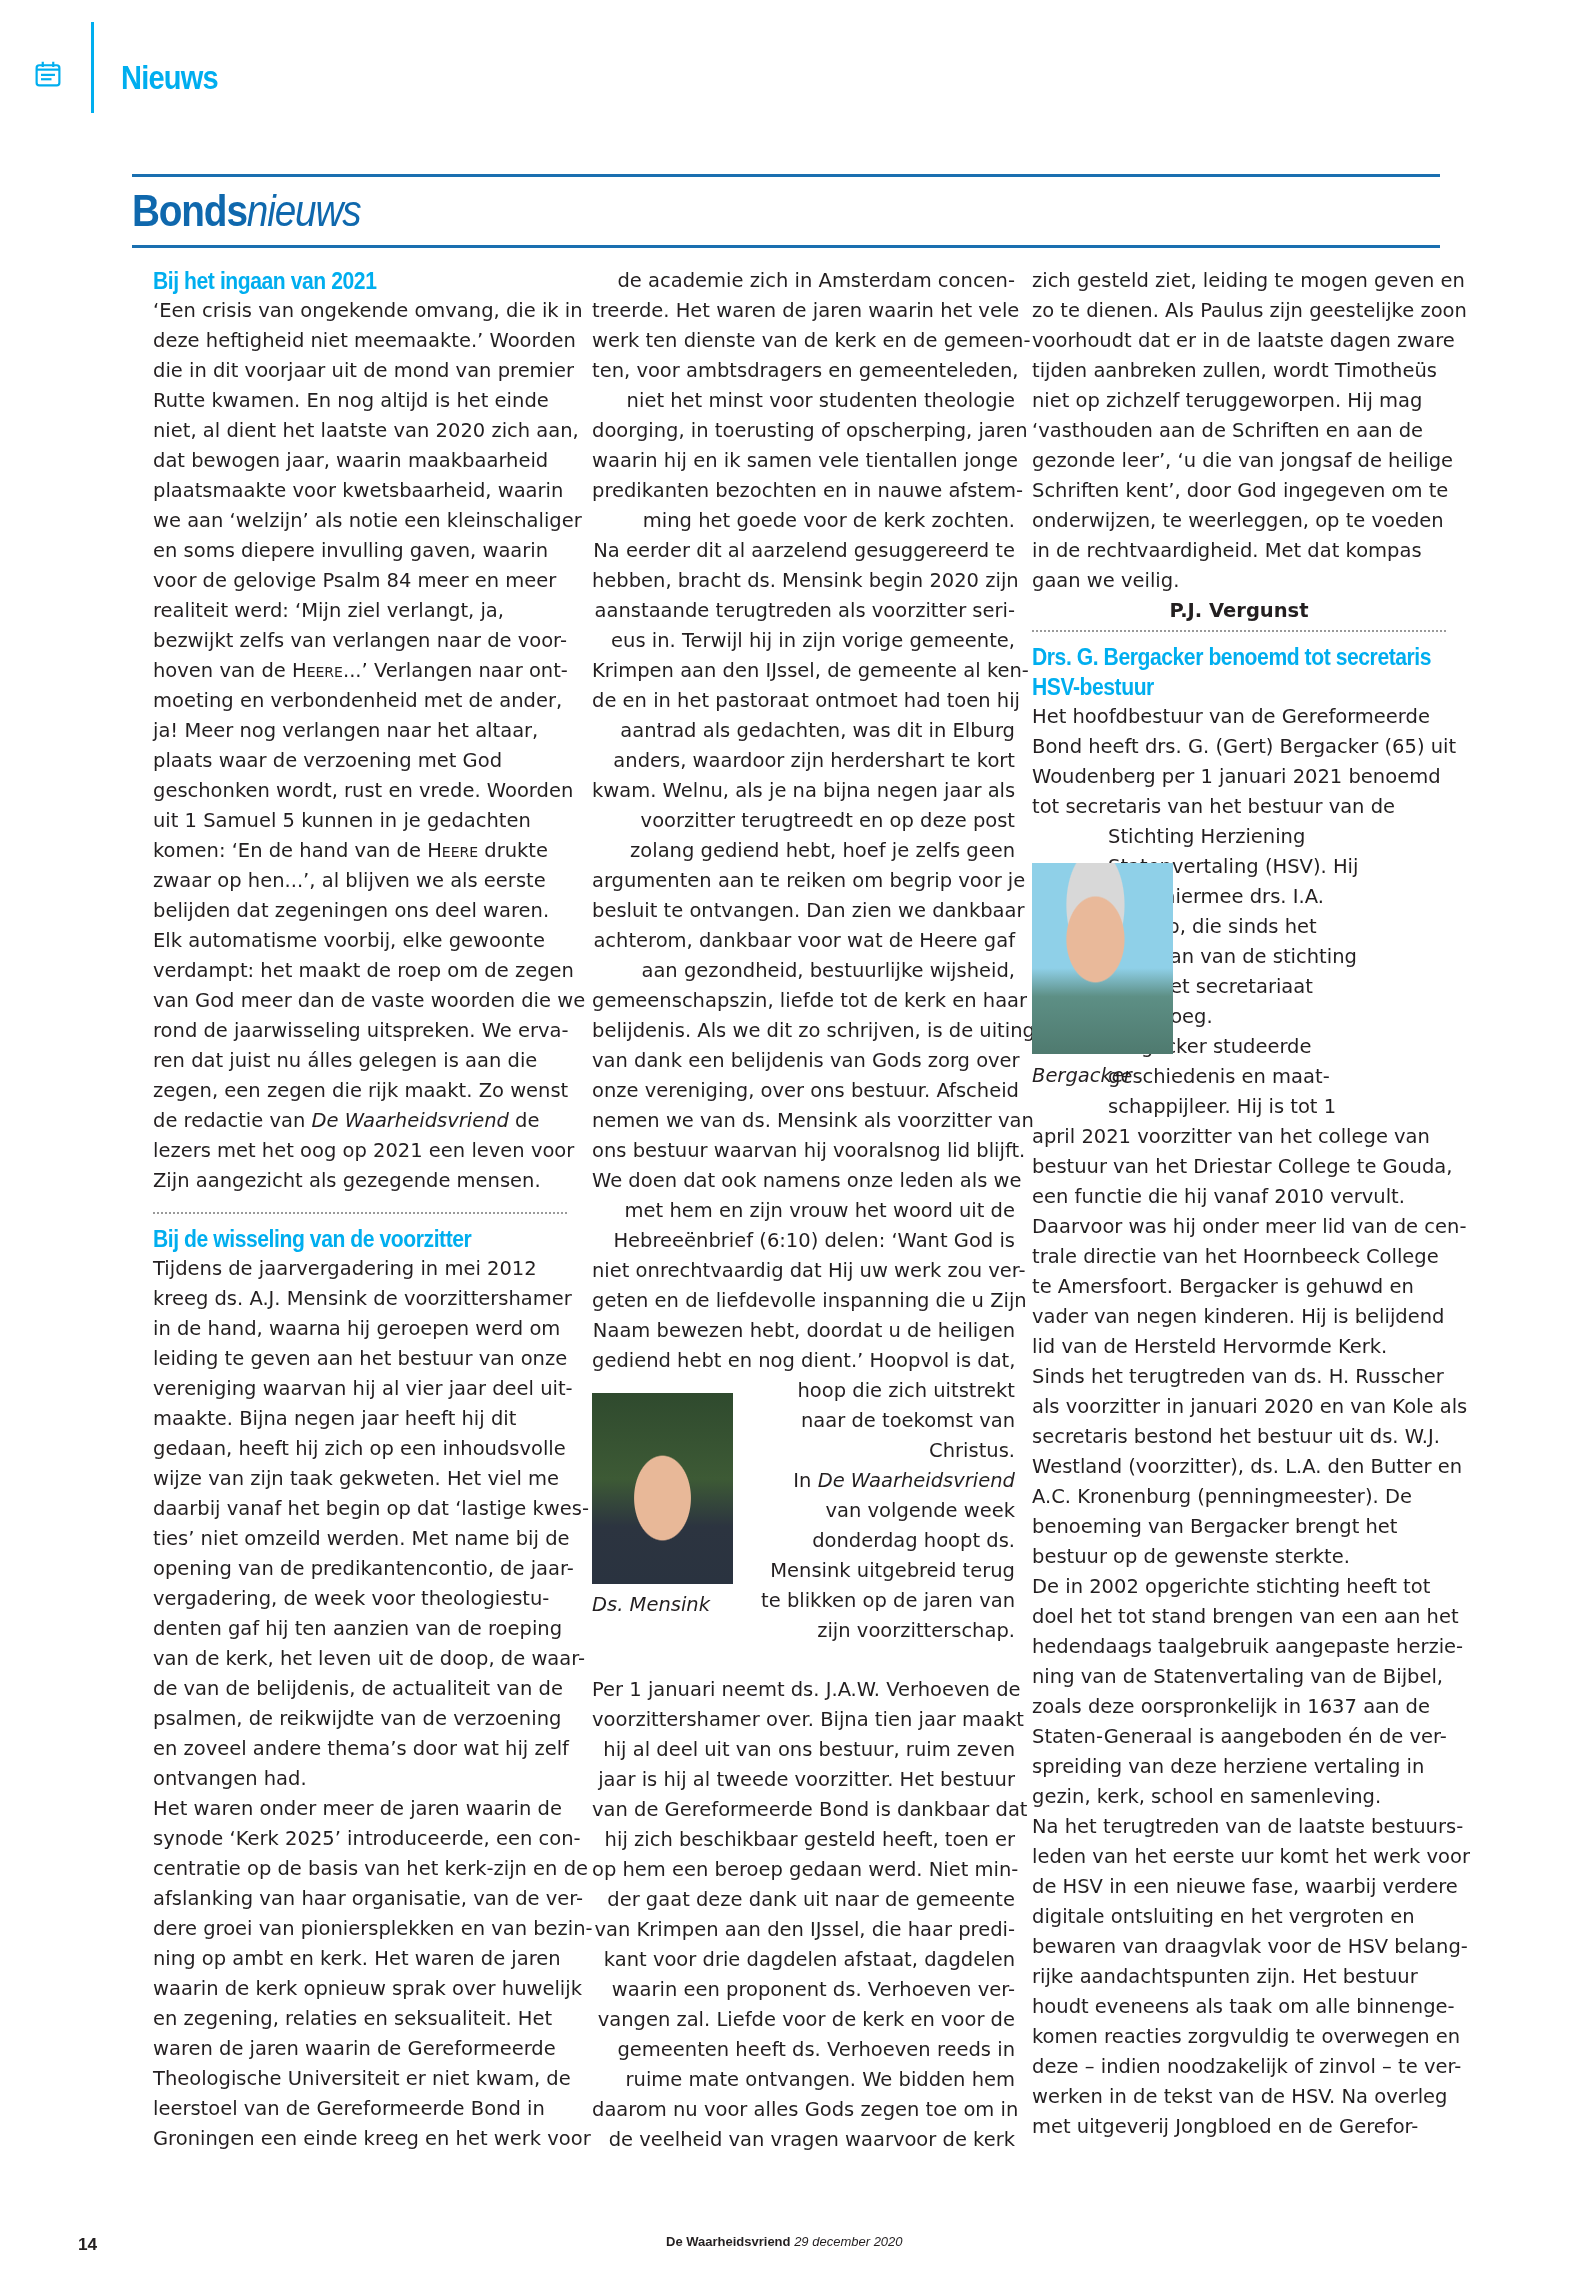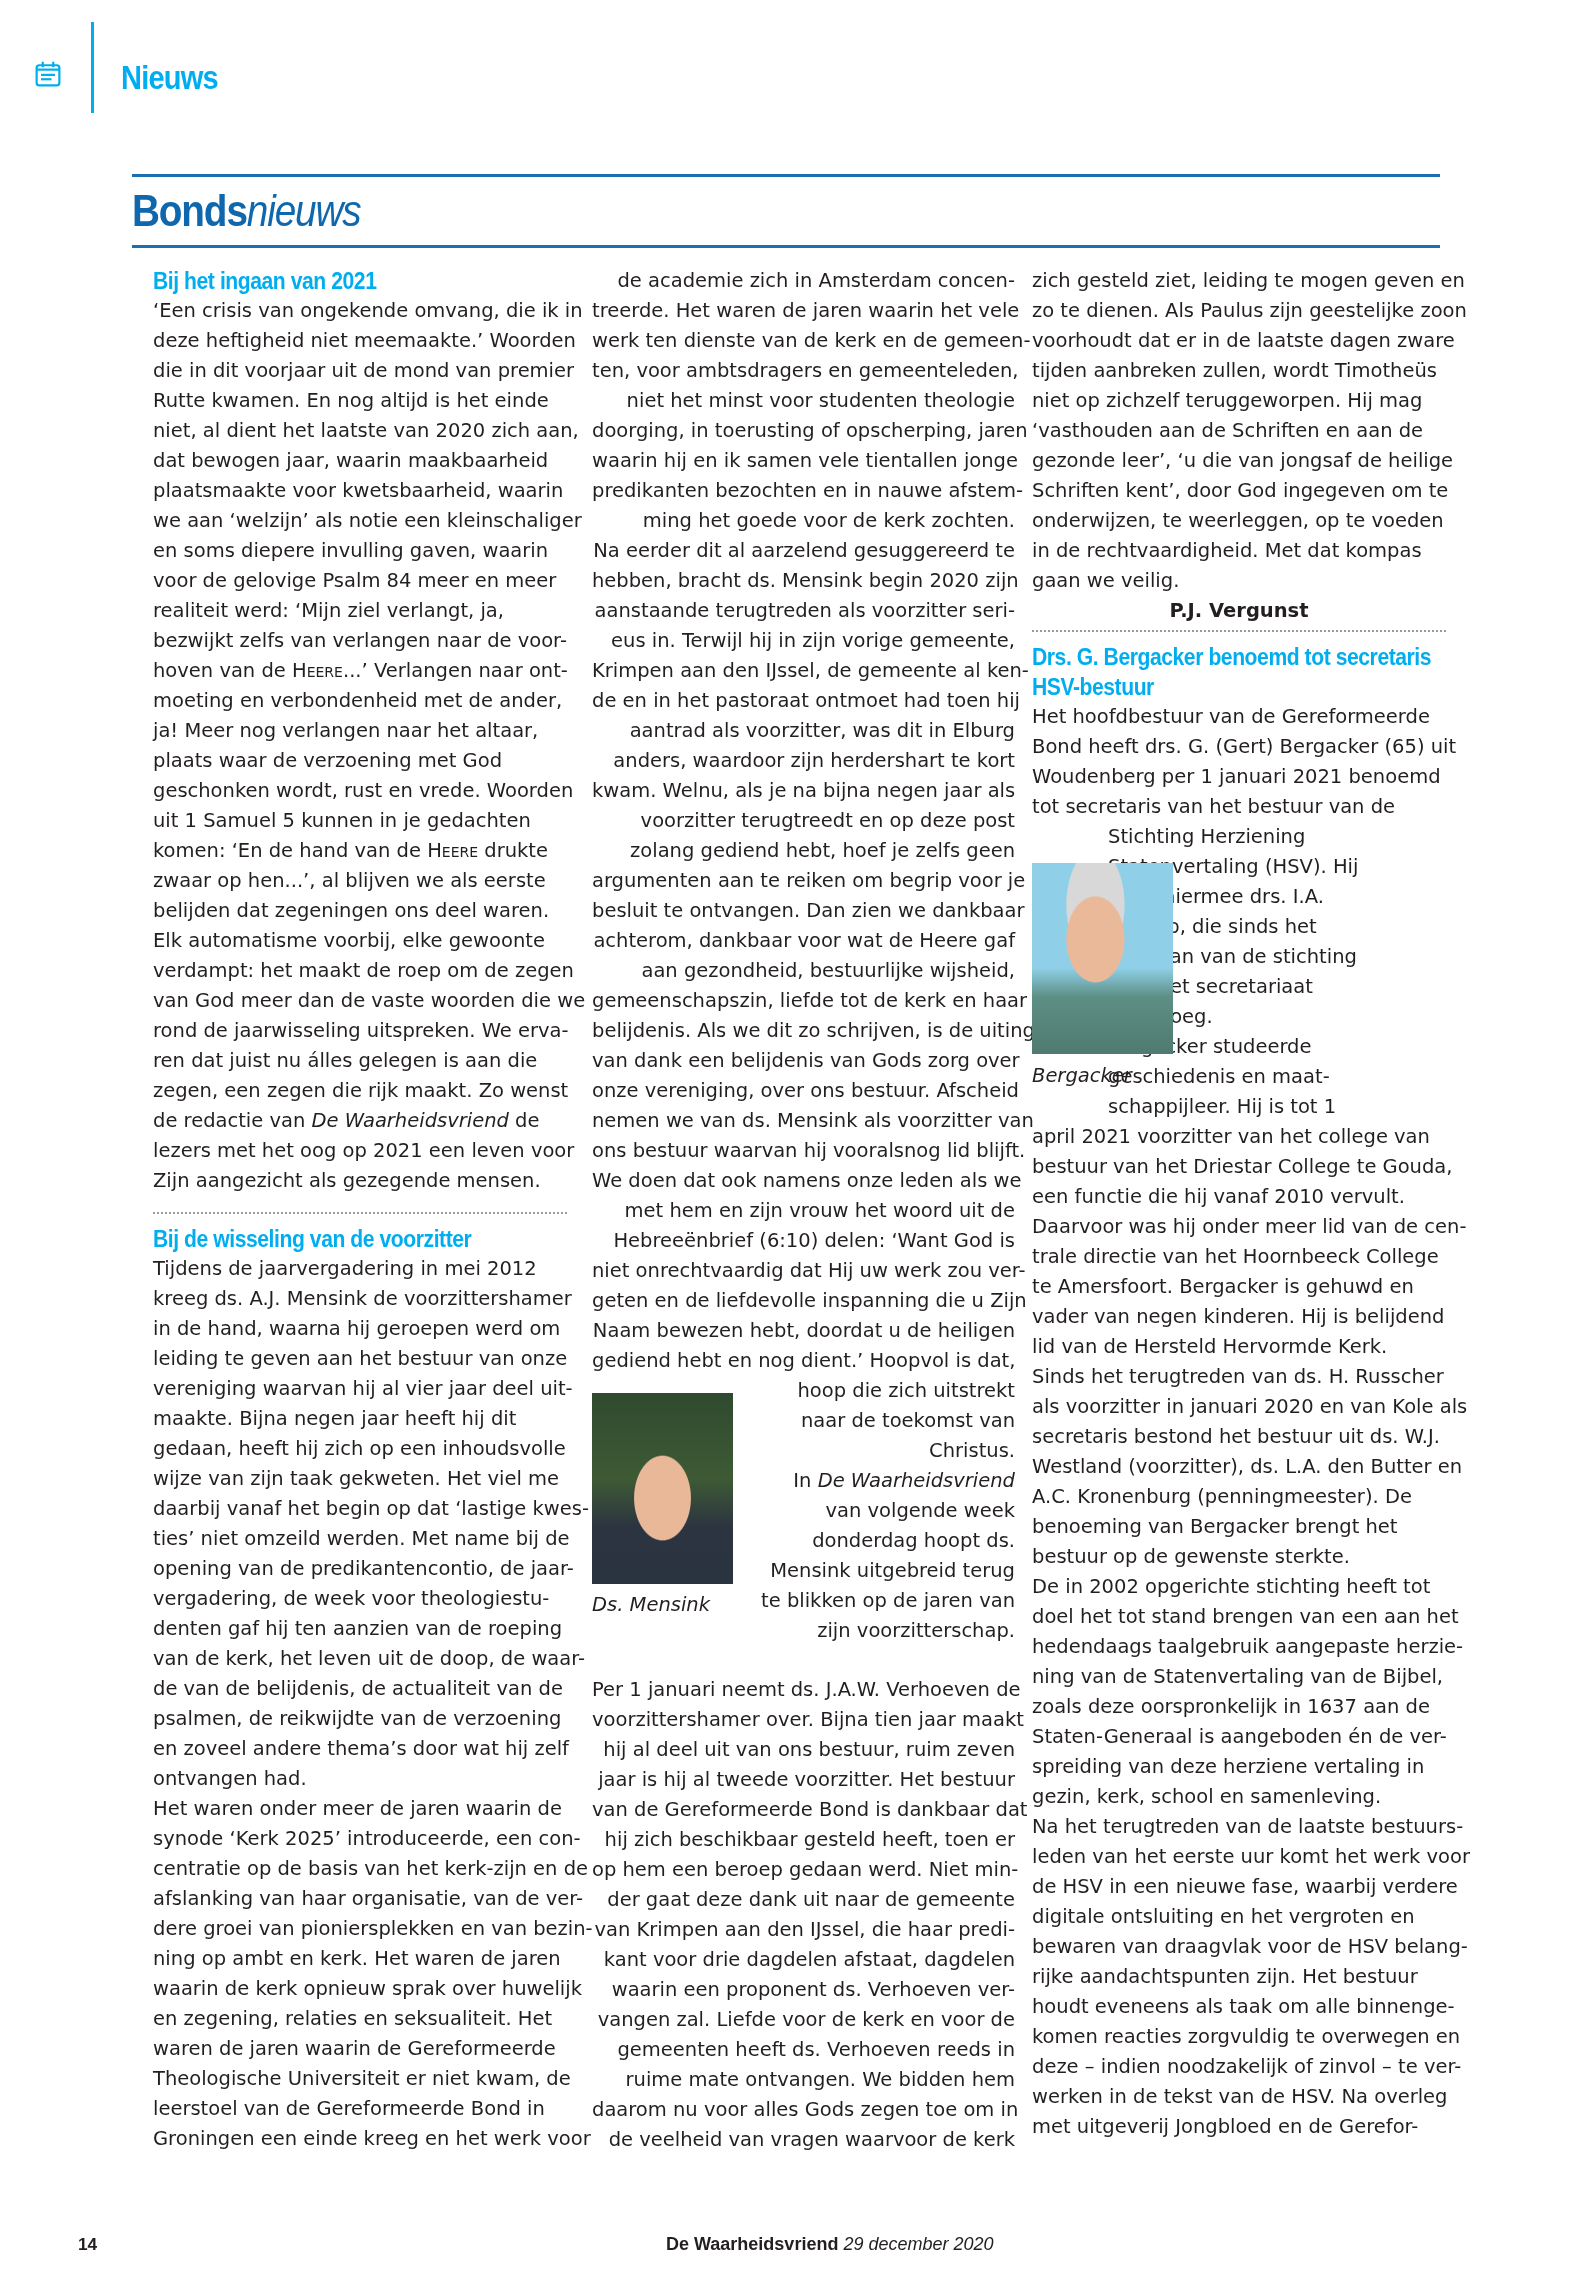--- a/index.html
+++ b/index.html
@@ -44,21 +44,21 @@
   #photo-bergacker { left: 1032px; top: 863px; width: 141px; height: 191px;
     background: radial-gradient(ellipse at 45% 40%, #e9b99a 0 26%, transparent 27%),
                 radial-gradient(ellipse at 45% 22%, #d8d8d8 0 26%, transparent 27%),
                 linear-gradient(#8fd0e8, #8fd0e8 55%, #5d8f85 70%, #4f7a6f); }
   .caption { position: absolute; font-style: italic; font-size: 19.5px; line-height: 30px; white-space: nowrap; text-align: right; }
   #caption-mensink { left: 592px; top: 1590px; }
   #caption-bergacker { left: 1032px; top: 1061px; }
 
   
   #page-number { left: 78px; top: 2234px; font-family: "Liberation Sans", sans-serif; font-weight: bold; font-size: 17.3px; }
-  #footer-pub { left: 666px; top: 2234px; font-family: "Liberation Sans", sans-serif; font-size: 18px; white-space: nowrap; text-align: center; }
+  #footer-pub { left: 666px; top: 2234px; font-family: "Liberation Sans", sans-serif; font-size: 13px; white-space: nowrap; text-align: center; }
   #footer-pub .b { font-weight: bold; }
   #footer-pub .i { font-style: italic; }
 </style>
 </head>
 <body>
 
 <svg id="cal-icon" class="abs" viewBox="0 0 32 32">
   <rect x="3" y="6" width="26" height="23" rx="3" fill="none" stroke="#00aeef" stroke-width="2.5"></rect>
   <line x1="3" y1="11" x2="29" y2="11" stroke="#00aeef" stroke-width="2.5"></line>
   <line x1="10" y1="2" x2="10" y2="8" stroke="#00aeef" stroke-width="2.5"></line>
@@ -155,21 +155,21 @@
       <span class="line">doorging, in toerusting of opscherping, jaren</span>
       <span class="line">waarin hij en ik samen vele tientallen jonge</span>
       <span class="line">predikanten bezochten en in nauwe afstem-</span>
       <span class="line">ming het goede voor de kerk zochten.</span>
       <span class="line">Na eerder dit al aarzelend gesuggereerd te</span>
       <span class="line">hebben, bracht ds. Mensink begin 2020 zijn</span>
       <span class="line">aanstaande terugtreden als voorzitter seri-</span>
       <span class="line">eus in. Terwijl hij in zijn vorige gemeente,</span>
       <span class="line">Krimpen aan den IJssel, de gemeente al ken-</span>
       <span class="line">de en in het pastoraat ontmoet had toen hij</span>
-      <span class="line">aantrad als voorzitter, was dit in Elburg</span>
+      <span class="line">aantrad als gedachten, was dit in Elburg</span>
       <span class="line">anders, waardoor zijn herdershart te kort</span>
       <span class="line">kwam. Welnu, als je na bijna negen jaar als</span>
       <span class="line">voorzitter terugtreedt en op deze post</span>
       <span class="line">zolang gediend hebt, hoef je zelfs geen</span>
       <span class="line">argumenten aan te reiken om begrip voor je</span>
       <span class="line">besluit te ontvangen. Dan zien we dankbaar</span>
       <span class="line">achterom, dankbaar voor wat de Heere gaf</span>
       <span class="line">aan gezondheid, bestuurlijke wijsheid,</span>
       <span class="line">gemeenschapszin, liefde tot de kerk en haar</span>
       <span class="line">belijdenis. Als we dit zo schrijven, is de uiting</span>

